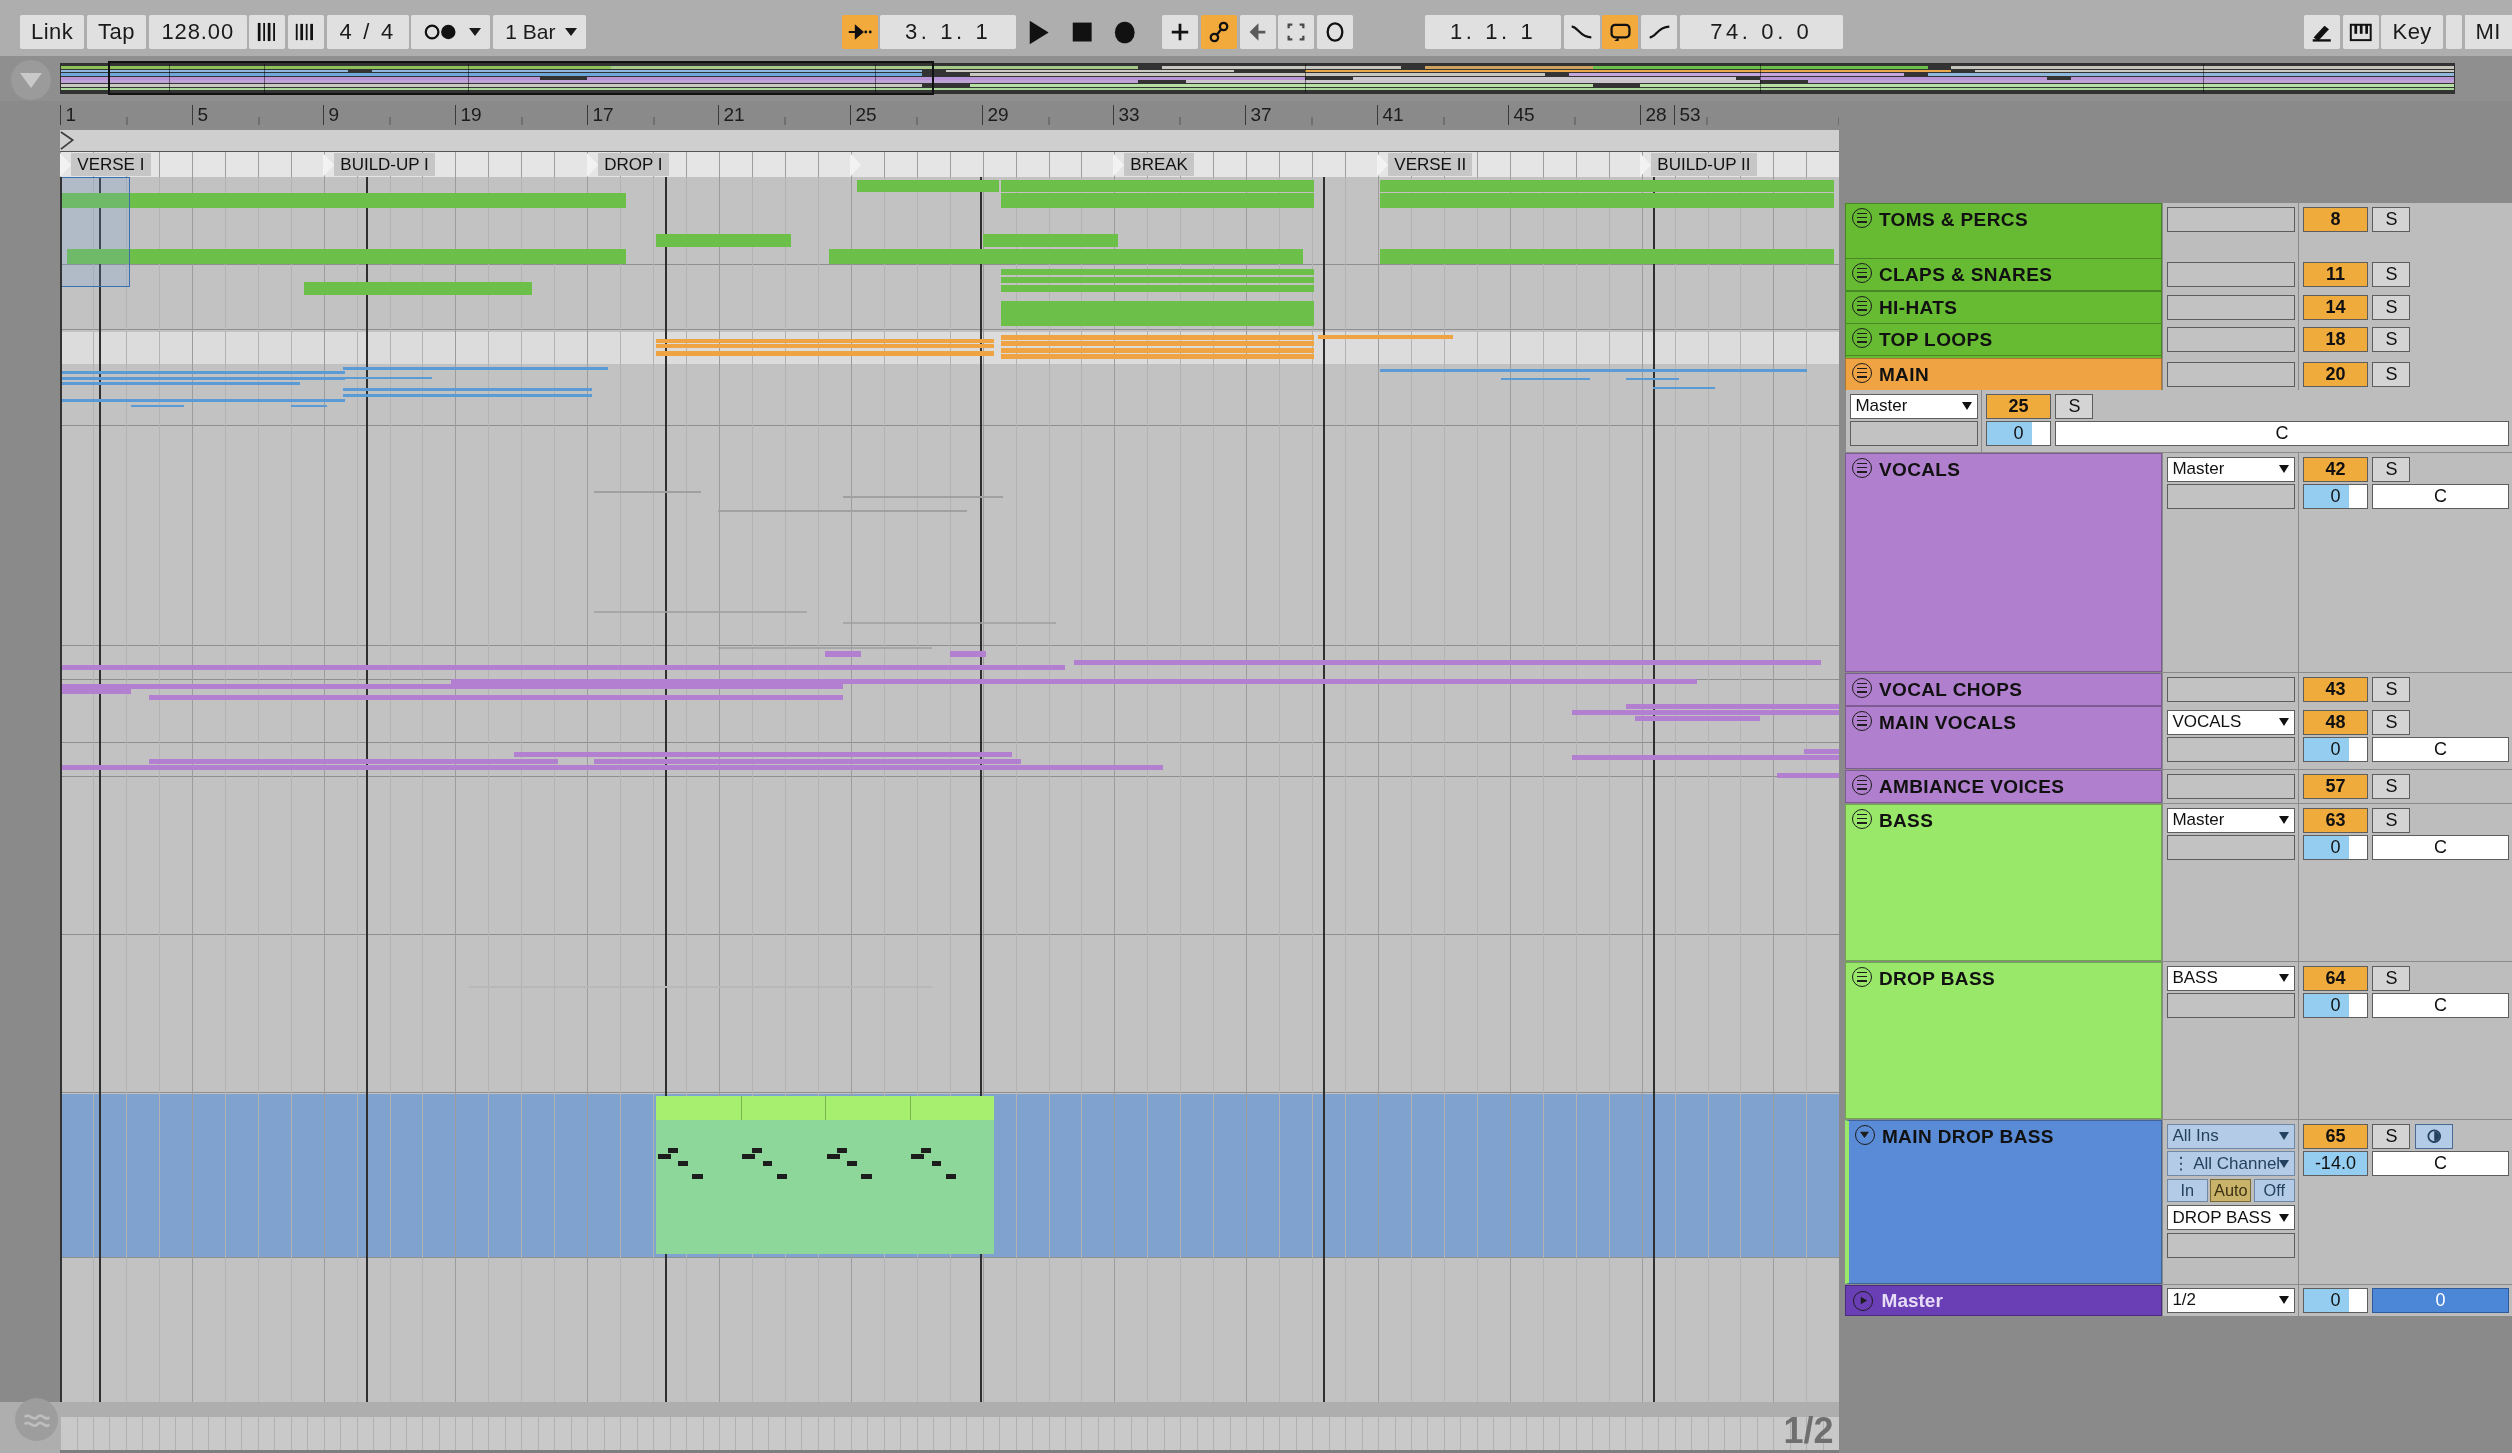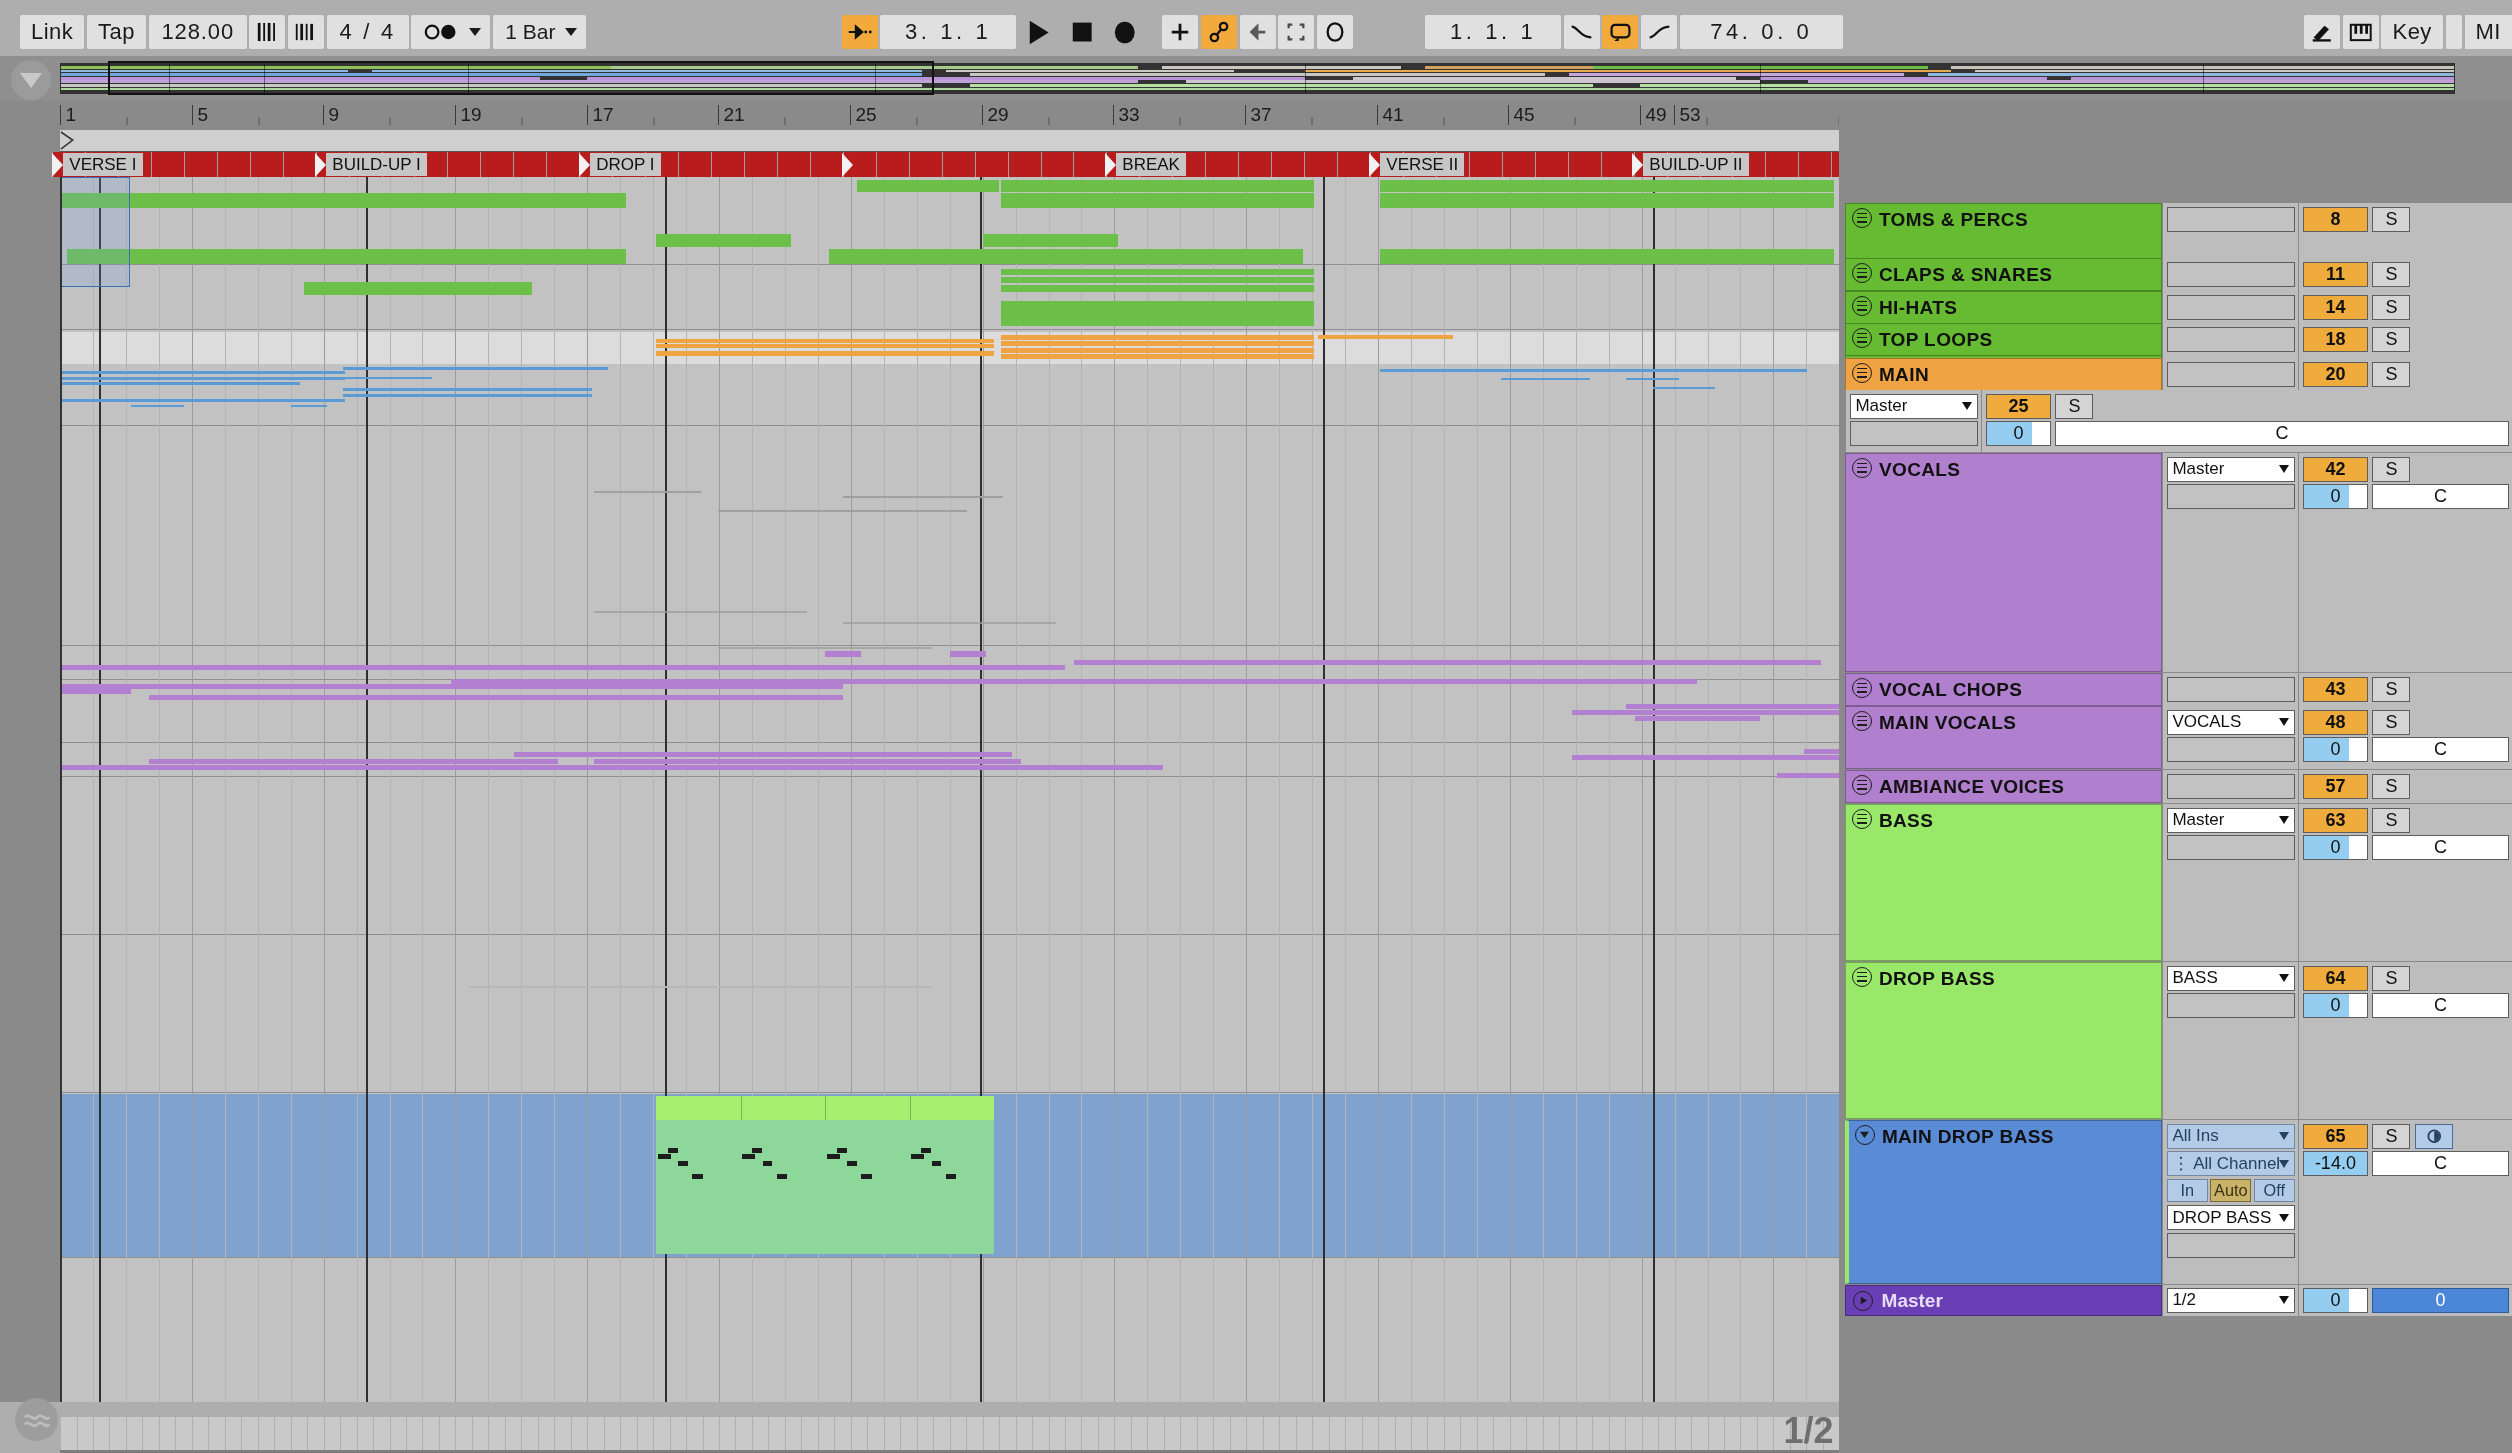--- a/index.html
+++ b/index.html
@@ -88,22 +88,22 @@
     font-family:"Liberation Sans",sans-serif; padding-left:4.5px;
     border-left:1.8px solid #3a3a3a; height:20px; line-height:1;
   }
   .bar-minor { position:absolute; top:16.3px; width:1.8px; height:8.1px; background:#6f6f6f; }
 
   #scrub-lane {
     position:absolute; left:60px; top:29px; width:1779px; height:22px;
     background:#cfcfcf; border-bottom:1.8px solid #555;
   }
   #locator-lane {
-    position:absolute; left:52px; top:51px; width:2133px; height:25px;
-    background:#b91c1c;
+    position:absolute; left:60px; top:51px; width:2133px; height:25px;
+    background:#e5e5e5;
   }
   .locator { position:absolute; top:0; height:25px; display:flex; align-items:center; }
   .loc-flag {
     width:0;height:0; border-top:12.7px solid transparent; border-bottom:12.7px solid transparent;
     border-left:11.7px solid #f2f2f2;
   }
   .loc-name {
     background:#c6c6c6; color:#101010; font-size:17px; height:23.5px;
     display:flex; align-items:center; padding:0 6.3px;
     font-family:"Liberation Sans",sans-serif; white-space:nowrap;
@@ -438,21 +438,21 @@
       <div class="bar-tick" style="left: 922px;">29</div>
       <div class="bar-minor" style="left: 988px;"></div>
       <div class="bar-tick" style="left: 1053px;">33</div>
       <div class="bar-minor" style="left: 1119px;"></div>
       <div class="bar-tick" style="left: 1185px;">37</div>
       <div class="bar-minor" style="left: 1251px;"></div>
       <div class="bar-tick" style="left: 1317px;">41</div>
       <div class="bar-minor" style="left: 1383px;"></div>
       <div class="bar-tick" style="left: 1448px;">45</div>
       <div class="bar-minor" style="left: 1514px;"></div>
-      <div class="bar-tick" style="left: 1580px;">49</div>
+      <div class="bar-tick" style="left: 1580px;">28</div>
       <div class="bar-minor" style="left: 1646px;"></div>
       <div class="bar-tick" style="left: 1614px;">53</div>
       <div class="bar-minor" style="left: 1778px;"></div>
     </div>
   <div id="scrub-lane">
     <svg width="18" height="20" style="position:absolute;left:0;top:1" viewBox="0 0 20 22">
         <path d="M1 1 L14 10 L1 20" fill="none" stroke="#3d3d3d" stroke-width="2"></path>
       </svg>
   </div>
   <div id="locator-lane">

